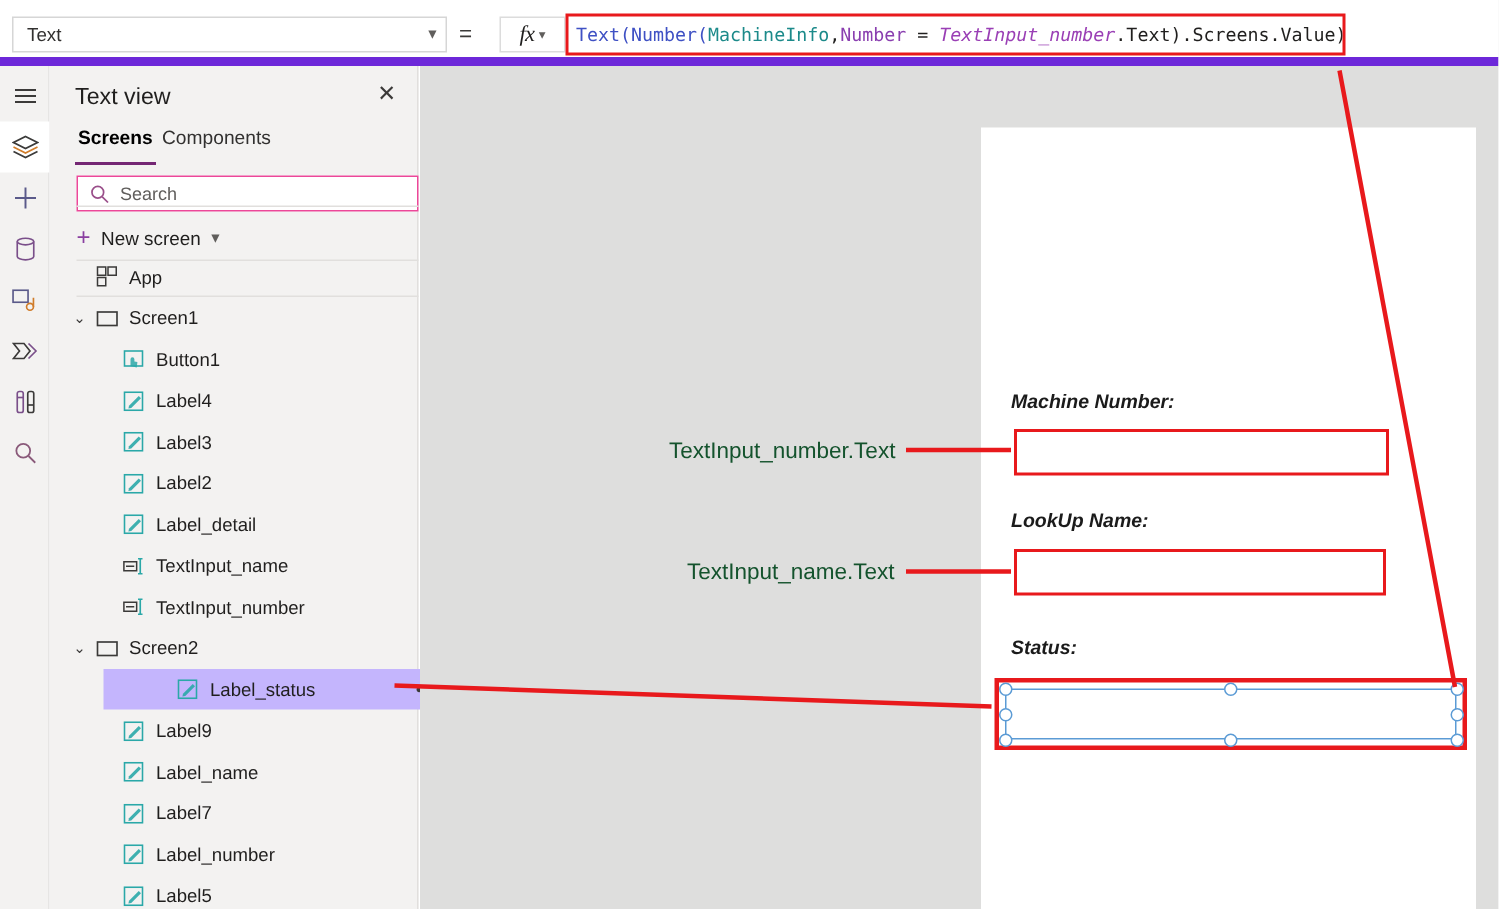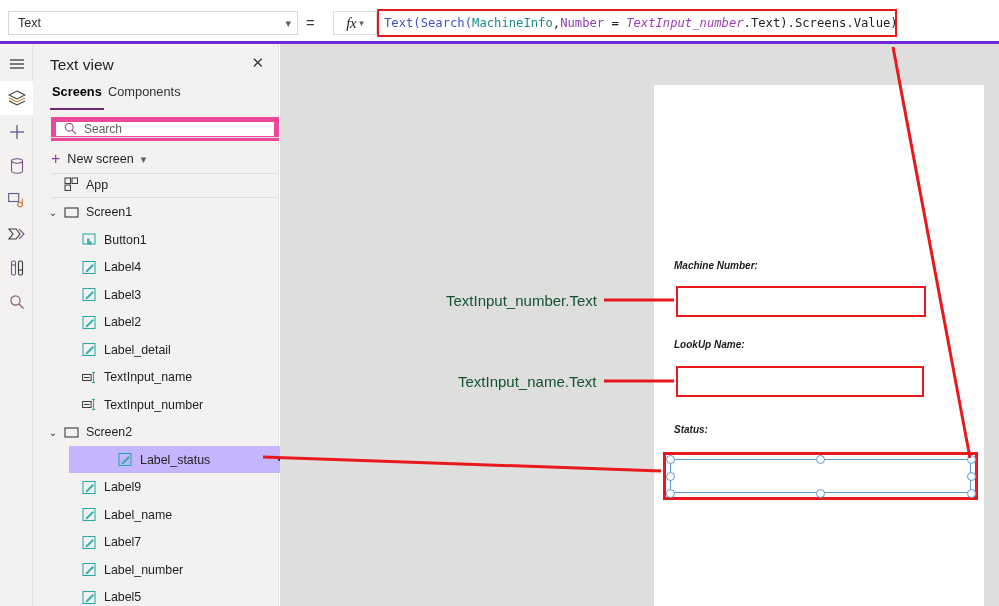--- a/index.html
+++ b/index.html
@@ -9,21 +9,21 @@
     overflow: hidden;
     background: #ffffff;
     font-family: "Liberation Sans", sans-serif;
     -webkit-font-smoothing: antialiased;
   }
   #app { position: relative; width: 999px; height: 606px; background: #fff; }
 
   
   .fbar {
     position: absolute; left: 0; top: 0; width: 999px; height: 44px;
-    background: #ffffff; border-bottom: 3px solid #6d28d9;
+    background: #ffffff; border-bottom: 6px solid #6d28d9;
     display: flex; align-items: center;
   }
   .prop-select {
     position: absolute; left: 8px; top: 11px; width: 290px; height: 24px;
     border: 1px solid #d6d6d6; background: #fff;
     display: flex; align-items: center; padding: 0 6px 0 9px;
     font-size: 12.5px; color: #323130;
   }
   .prop-select .val { flex: 1; }
   .chev { color: #605e5c; font-size: 11px; line-height: 1; }
@@ -88,22 +88,22 @@
   .tab {
     position: absolute; top: 0; height: 26px;
     font-size: 12.8px; color: #323130; padding: 0 2px;
   }
   .tab.active { color: #000000; font-weight: 600; border-bottom: 2px solid #742774; }
   .tab-screens { left: 17px; }
   .tab-components { left: 73px; }
 
   .search-box {
     position: absolute; left: 18px; top: 73px; width: 228px; height: 24px;
-    border: 5px solid #ec4899; background: #fff;
-    display: flex; gap: 7px; padding-left: 8px;
+    border: 1px solid #ec4899; background: #fff;
+    display: flex; align-items: center; gap: 7px; padding-left: 8px;
   }
   .search-box .ph { font-size: 12px; color: #605e5c; }
 
   .newscreen {
     position: absolute; left: 18px; top: 103px; width: 228px; height: 24px;
     display: flex; align-items: center; gap: 7px;
     font-size: 12.6px; color: #201f1e;
   }
   .plus-purple { color: #8a3fa0; font-size: 16px; line-height: 1; }
 
@@ -131,21 +131,21 @@
   .canvas-bg {
     position: absolute; left: 280px; top: 44px; width: 719px; height: 562px;
     background: #dededd;
   }
   .canvas-page {
     position: absolute; left: 654px; top: 85px; width: 330px; height: 521px;
     background: #ffffff;
   }
   .cv-label {
     position: absolute; font-family: "Liberation Sans", sans-serif;
-    font-weight: bold; font-style: italic; font-size: 10px; color: #1b1b1b;
+    font-weight: bold; font-style: italic; font-size: 13px; color: #1b1b1b;
     white-space: nowrap;
   }
   .cv-input-red {
     position: absolute; border: 2px solid #e8191c; background: #fff;
   }
 
   
   .sel-outer { position: absolute; border: 3px solid #e8191c; background: #fff; }
   .sel-inner { position: absolute; border: 1px solid #5b9bd5; }
   .handle {
@@ -169,21 +169,21 @@
     <div class="prop-select">
       <span class="val">Text</span>
       <span class="chev">▾</span>
     </div>
     <div class="eq">=</div>
     <div class="fx-box">
       <span class="fx">fx</span>
       <span class="chev">▾</span>
     </div>
     <div class="formula-wrap">
-      <div class="formula" id="formula"><span class="t-fn">Text(</span><span class="t-fn">Search(</span><span class="t-tbl">MachineInfo</span><span class="t-pln">,</span><span class="t-col">Number</span><span class="t-op"> = </span><span class="t-ctl">TextInput_number</span><span class="t-pln">.Text).Screens.Value)</span></div>
+      <div class="formula" id="formula"><span class="t-fn">Text(</span><span class="t-fn">Number(</span><span class="t-tbl">MachineInfo</span><span class="t-pln">,</span><span class="t-col">Number</span><span class="t-op"> = </span><span class="t-ctl">TextInput_number</span><span class="t-pln">.Text).Screens.Value)</span></div>
     </div>
   </div>
 
   <div class="rail">
     <div class="rail-item" style="top:3px">
       <svg width="16" height="12" viewBox="0 0 16 12">
           <g stroke="#3b3a39" stroke-width="1.3">
         <line x1="1" y1="2" x2="15" y2="2"></line>
             <line x1="1" y1="6" x2="15" y2="6"></line>
             <line x1="1" y1="10" x2="15" y2="10"></line>

